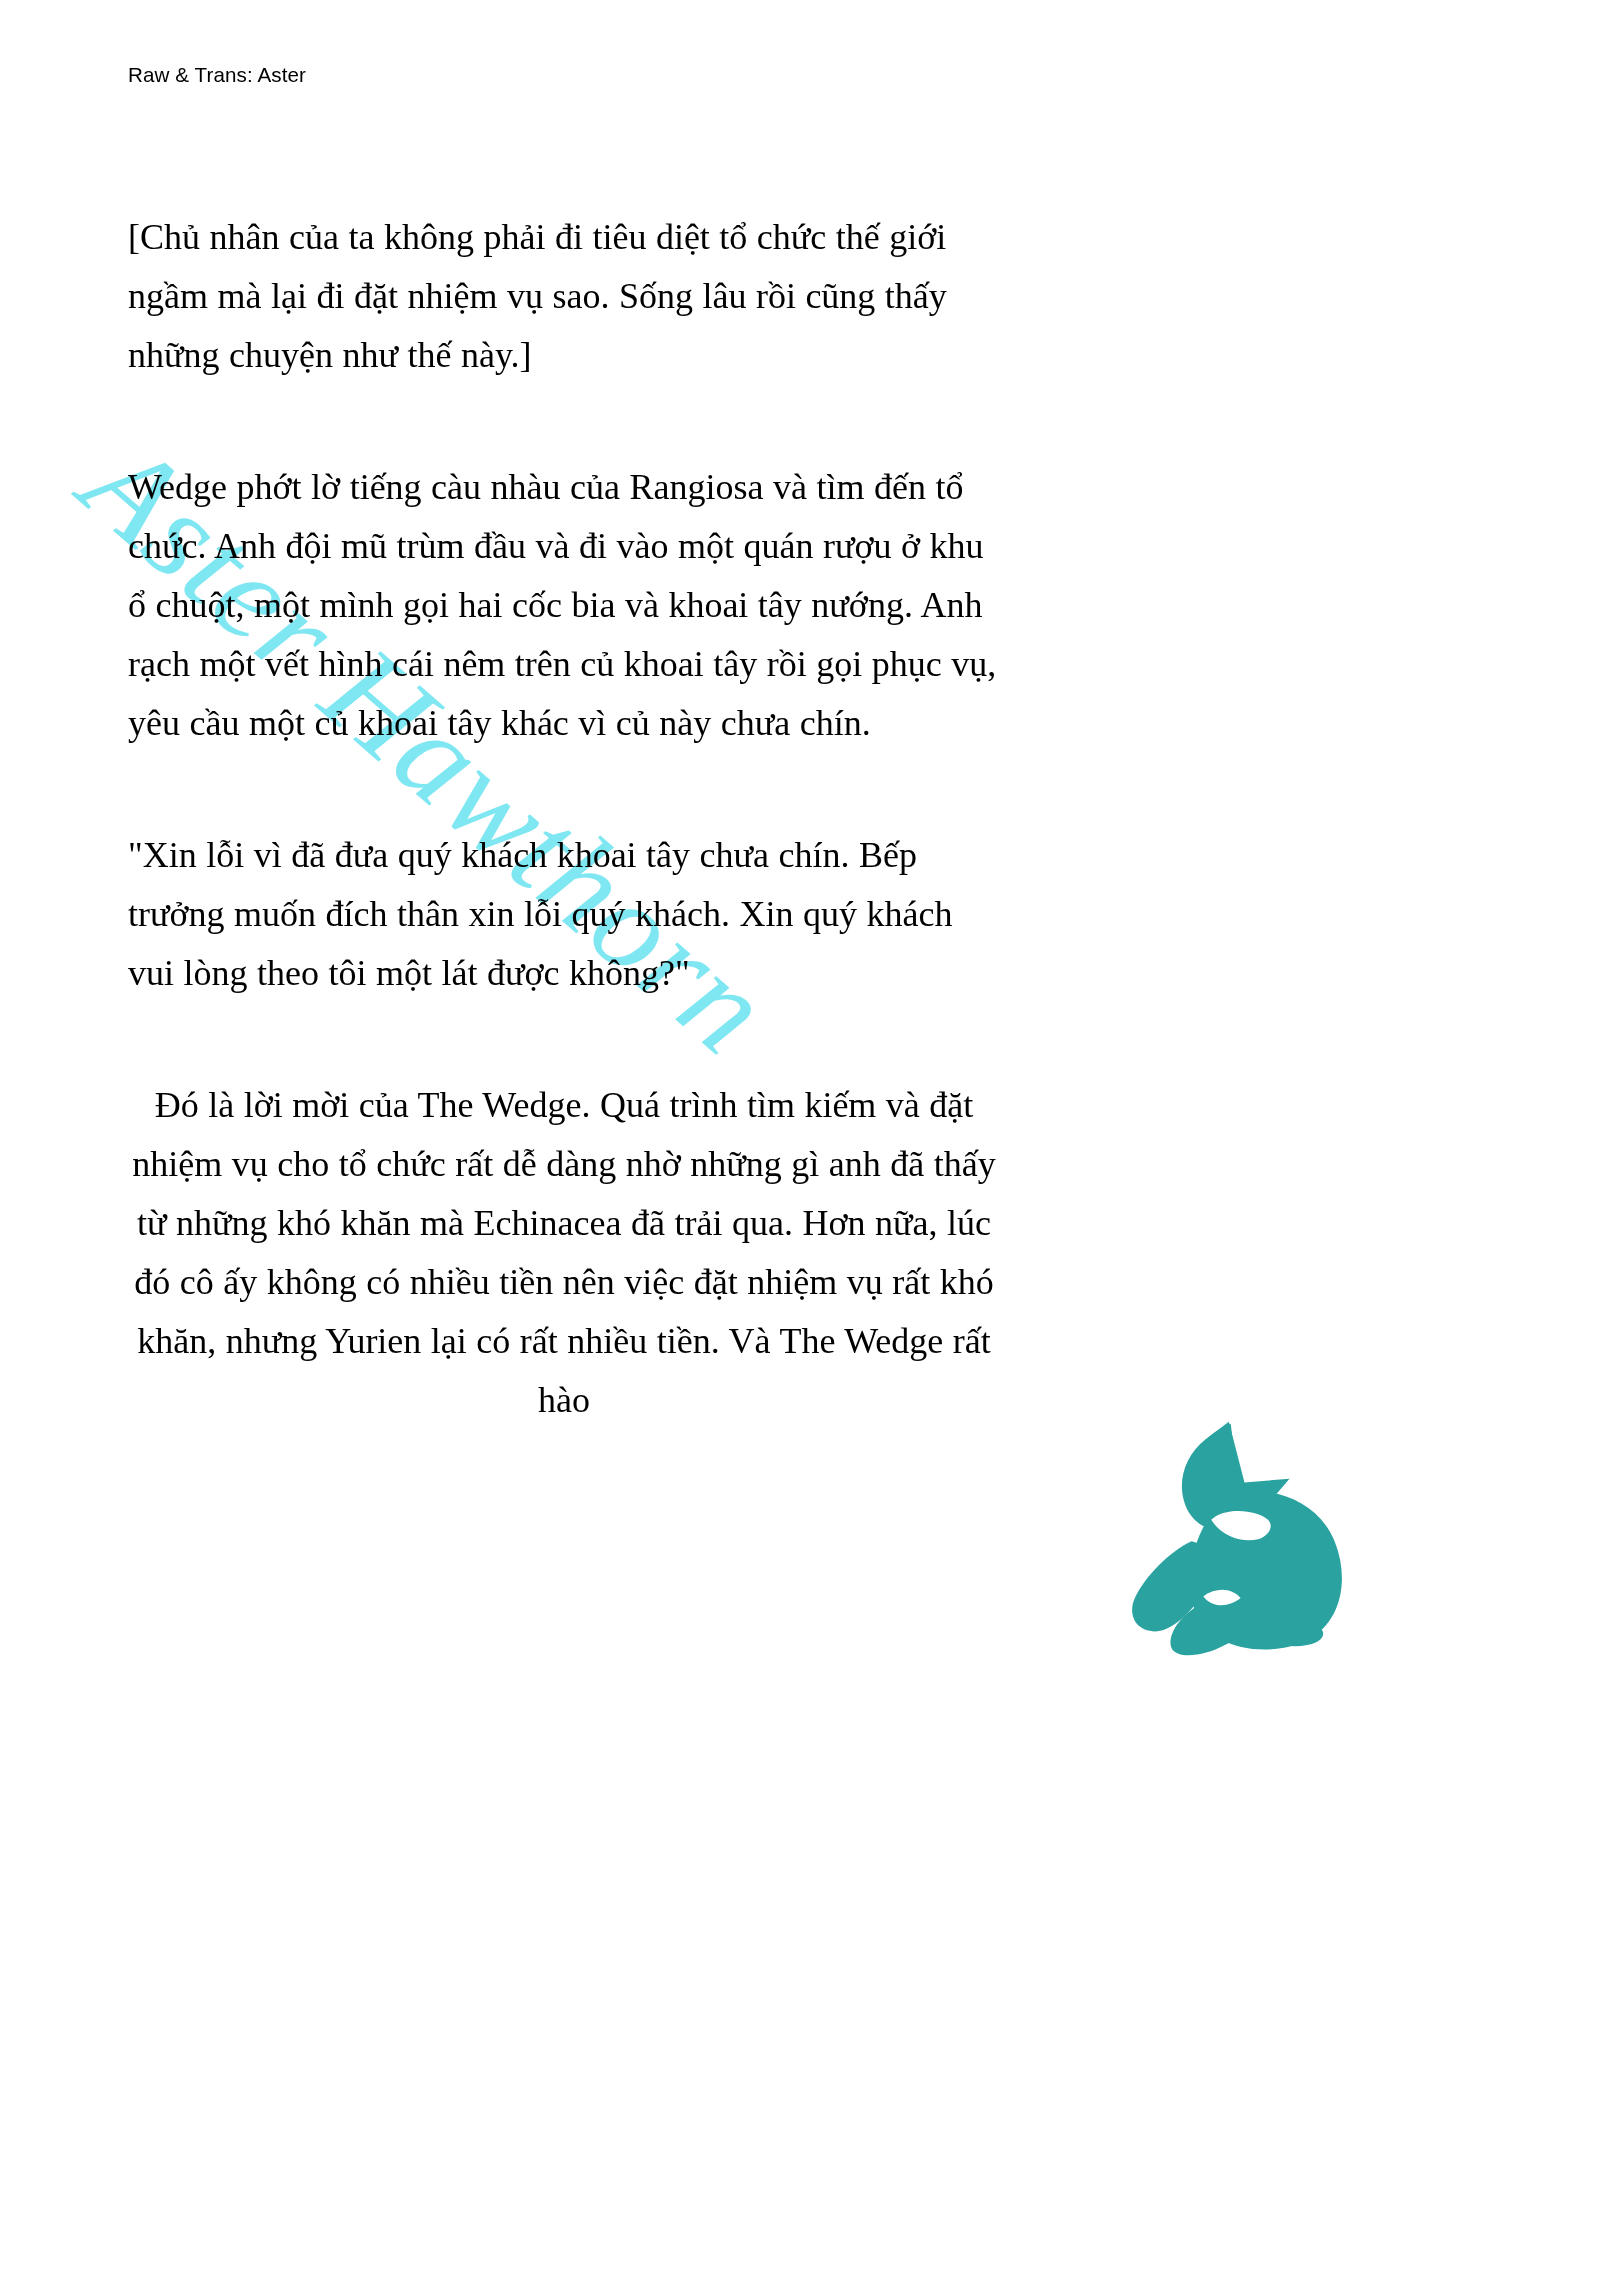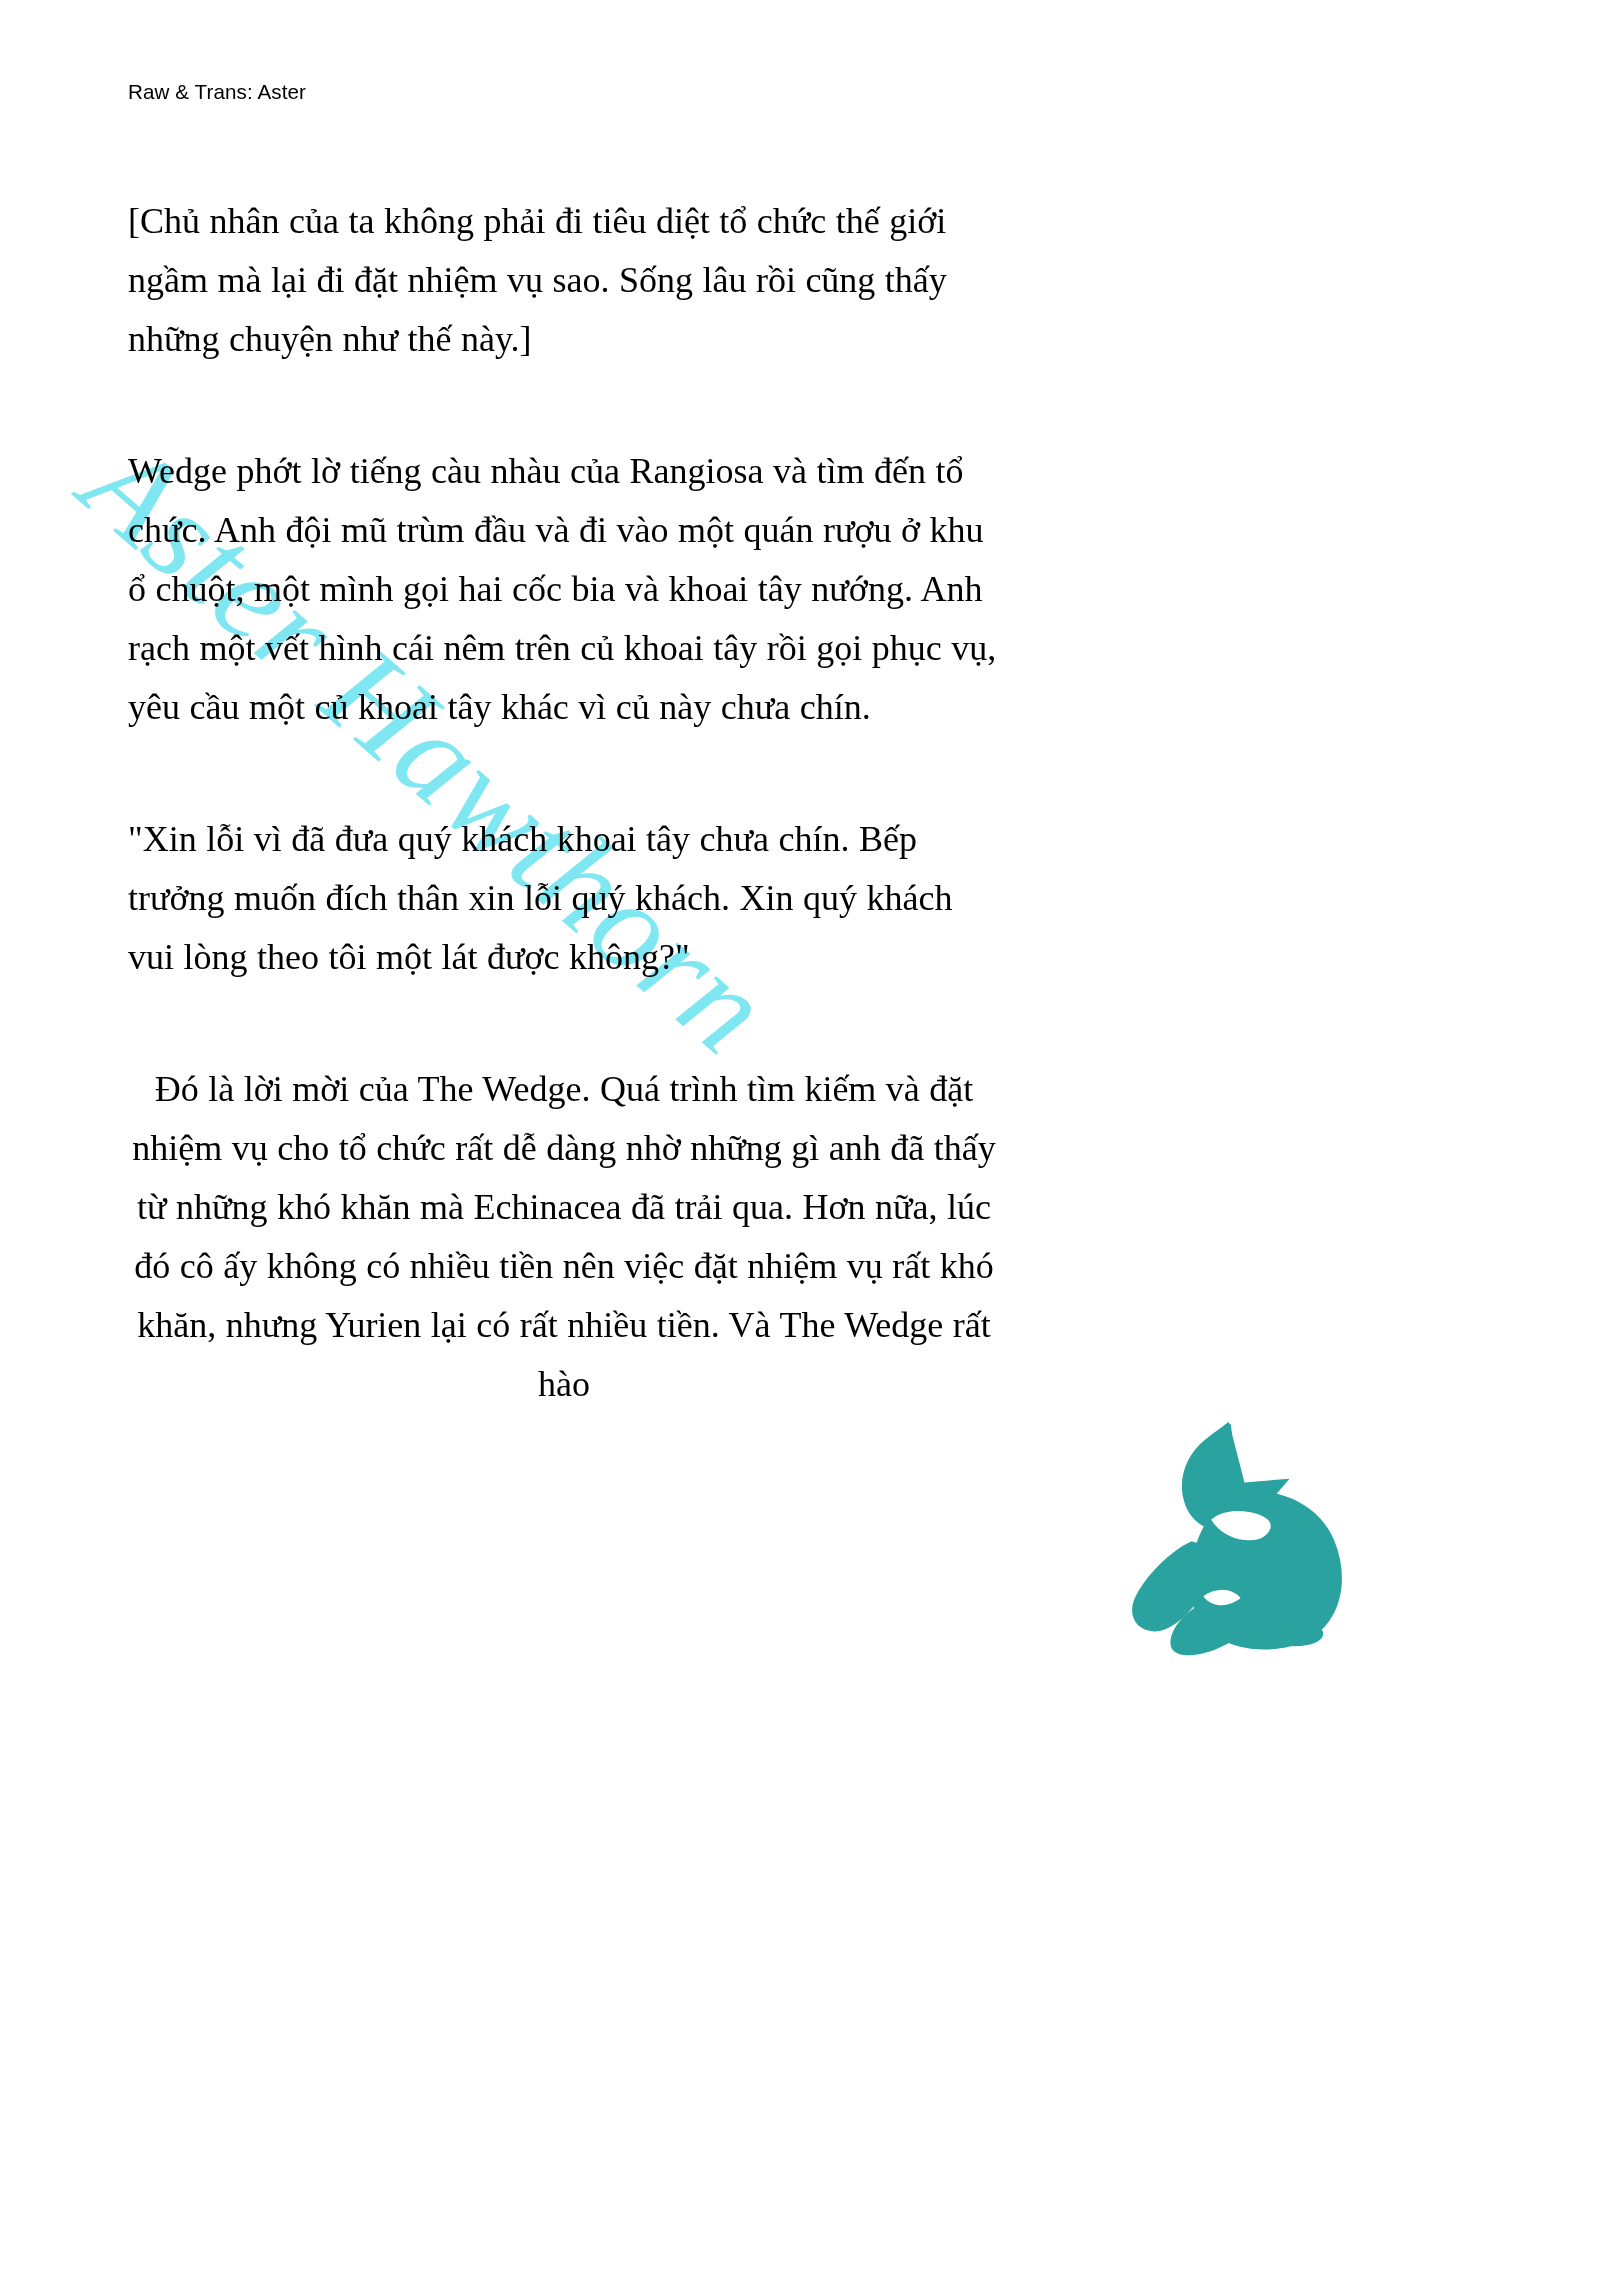--- a/index.html
+++ b/index.html
@@ -12,21 +12,21 @@
     width: 1621px;
     height: 2293px;
     background: #ffffff;
     overflow: hidden;
     font-family: "Liberation Serif", "DejaVu Serif", serif;
   }
 
   
   .page-header {
     position: absolute;
-    top: 80px;
+    top: 63px;
     left: 128px;
     font-family: "Liberation Sans", "DejaVu Sans", sans-serif;
     font-size: 20.6px;
     color: #000000;
     letter-spacing: 0.1px;
     white-space: nowrap;
   }
 
   
   .watermark-text {
@@ -64,21 +64,21 @@
     height: 255px;
     z-index: 2;
     pointer-events: none;
   }
   .cat-logo svg { display: block; width: 100%; height: 100%; }
 
   
   .content {
     position: absolute;
     left: 128px;
-    top: 192px;
+    top: 208px;
     width: 872px;
     z-index: 3;
   }
   .para {
     margin: 0 0 73px 0;
     font-size: 36px;
     line-height: 59px;
     color: #000000;
     text-align: left;
     word-spacing: 0.5px;

